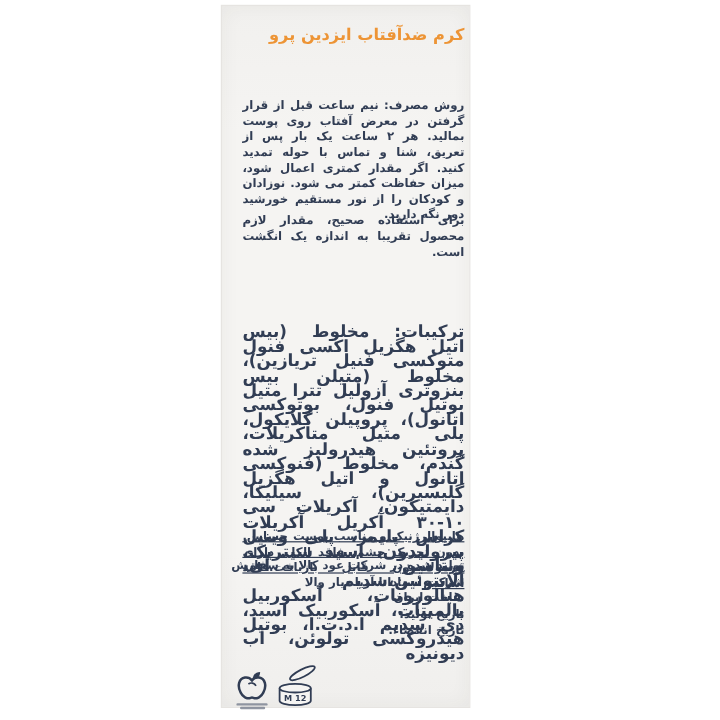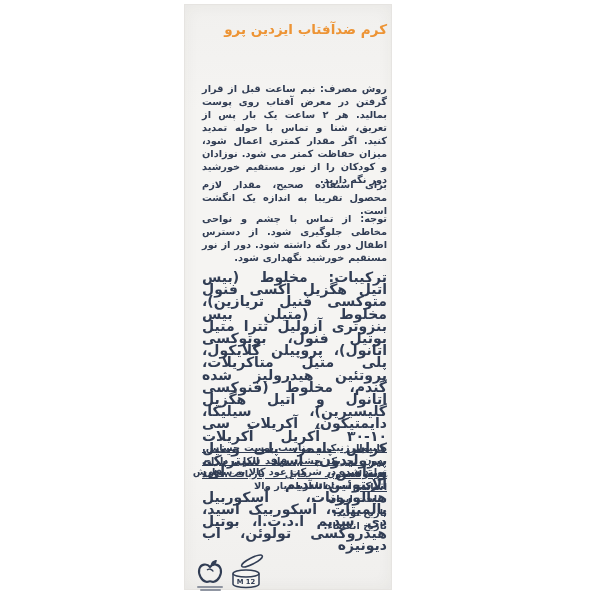--- a/index.html
+++ b/index.html
@@ -54,21 +54,20 @@
 <div class="page">
   <div class="box">
     <div class="content">
 
       <h1 class="blk title">کرم ضدآفتاب ایزدین پرو</h1>
 
       <p class="blk para usage">روش مصرف: نیم ساعت قبل از قرار گرفتن در معرض آفتاب روی پوست بمالید. هر ۲ ساعت یک بار پس از تعریق، شنا و تماس با حوله تمدید کنید. اگر مقدار کمتری اعمال شود، میزان حفاظت کمتر می شود. نوزادان و کودکان را از نور مستقیم خورشید دور نگه دارید.</p>
 
       <p class="blk para amount">برای استفاده صحیح، مقدار لازم محصول تقریبا به اندازه یک انگشت است.</p>
 
-      <p class="blk para caution">توجه: از تماس با چشم و نواحی مخاطی جلوگیری شود. از دسترس اطفال دور نگه داشته شود. دور از نور مستقیم خورشید نگهداری شود.</p>
 
       <p class="blk para ingredients">ترکیبات: مخلوط (بیس اتیل هگزیل اکسی فنول متوکسی فنیل تریازین)، مخلوط (متیلن بیس بنزوتری آزولیل تترا متیل بوتیل فنول، بوتوکسی اتانول)، پروپیلن گلایکول، پلی متیل متاکریلات، پروتئین هیدرولیز شده گندم، مخلوط (فنوکسی اتانول و اتیل هگزیل گلیسیرین)، سیلیکا، دایمتیکون، آکریلات سی ۱۰-۳۰ آکریل آکریلات کراس پلیمر، پلی وینیل پیرولیدون، اسید سیتریک، ویتامین ای، آلانتوئین،سدیم هیالورونات، آسکوربیل پالمیتات، آسکوربیک اسید، دی سدیم ا.د.ت.ا، بوتیل هیدروکسی تولوئن، آب دیونیزه</p>
 
       <p class="blk para claims">هایپوالرژنیک و مناسب پوست حساس. بدون تحریک چشم.  فاقد الکل. دارای فرمولاسیون قابل بازیافت.فاقد اسانس</p>
 
       <div class="blk address">
         <div>تولید شده در شرکت عود کالا به سفارش</div>
         <div>شرکت اسپادانا آریا دیار والا</div>
         <div>ساخت ایران</div>
         <div>تاریخ تولید:</div>

